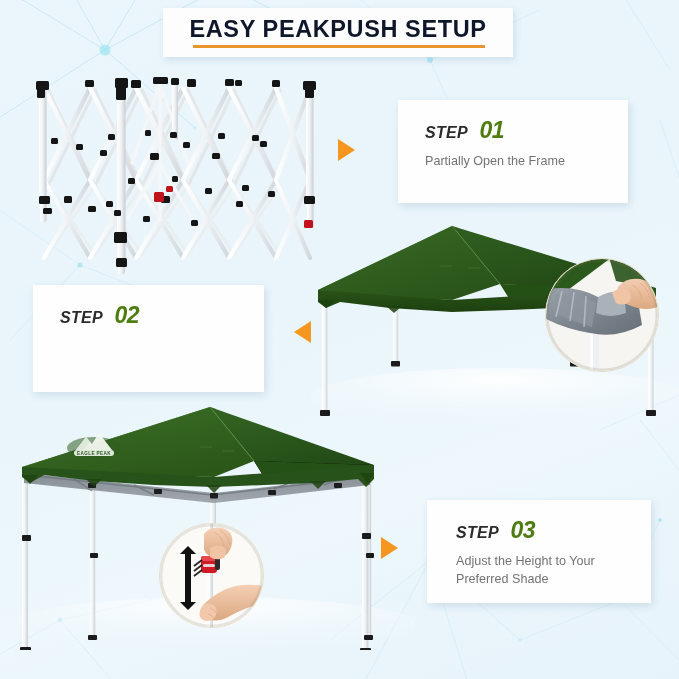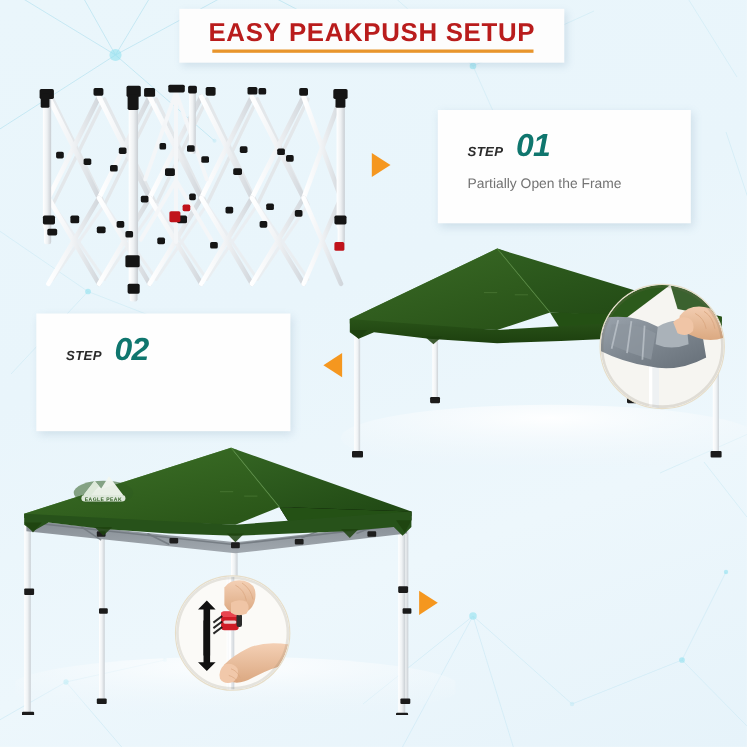--- a/index.html
+++ b/index.html
@@ -38,21 +38,21 @@
     justify-content: center;
   }
   .title-inner {
     position: relative;
     padding: 0 6px 5px 6px;
   }
   .title-text {
     font-size: 23.5px;
     font-weight: bold;
     letter-spacing: 0.6px;
-    color: #b91c1c;
+    color: #0f172a;
     line-height: 1;
     white-space: nowrap;
   }
   .title-rule {
     position: absolute;
     left: 9px;
     right: 7px;
     bottom: -1px;
     height: 2.5px;
     background: #e8952c;
@@ -69,27 +69,27 @@
   .step-card .pad { padding: 19px 0 0 27px; }
   #card-03 .pad { padding-left: 29px; }
   .step-head {
     font-style: italic;
     font-weight: bold;
     line-height: 1;
     white-space: nowrap;
     margin-bottom: 11px;
   }
   .step-word {
-    font-size: 12px;
+    font-size: 16px;
     color: #2b2b2b;
     letter-spacing: 0.3px;
   }
   .step-num {
-    font-size: 29px;
-    color: #0f766e;
+    font-size: 23px;
+    color: #4d7c0f;
     letter-spacing: -0.5px;
     margin-left: 7px;
   }
   .step-desc {
     font-size: 12.6px;
     color: #737373;
     line-height: 1.42;
     white-space: nowrap;
   }
   
@@ -609,14 +609,24 @@
 
   <div class="step-card" id="card-02">
     <div class="pad">
       <div class="step-head">
         <span class="step-word">STEP</span>
         <span class="step-num">02</span>
       </div>
     </div>
   </div>
 
+  <div class="step-card" id="card-03">
+    <div class="pad">
+      <div class="step-head">
+        <span class="step-word">STEP</span>
+        <span class="step-num">03</span>
+      </div>
+      <div class="step-desc">Adjust the Height to Your</div>
+      <div class="step-desc">Preferred Shade</div>
+    </div>
+  </div>
 
 </div>
 
 </body></html>

